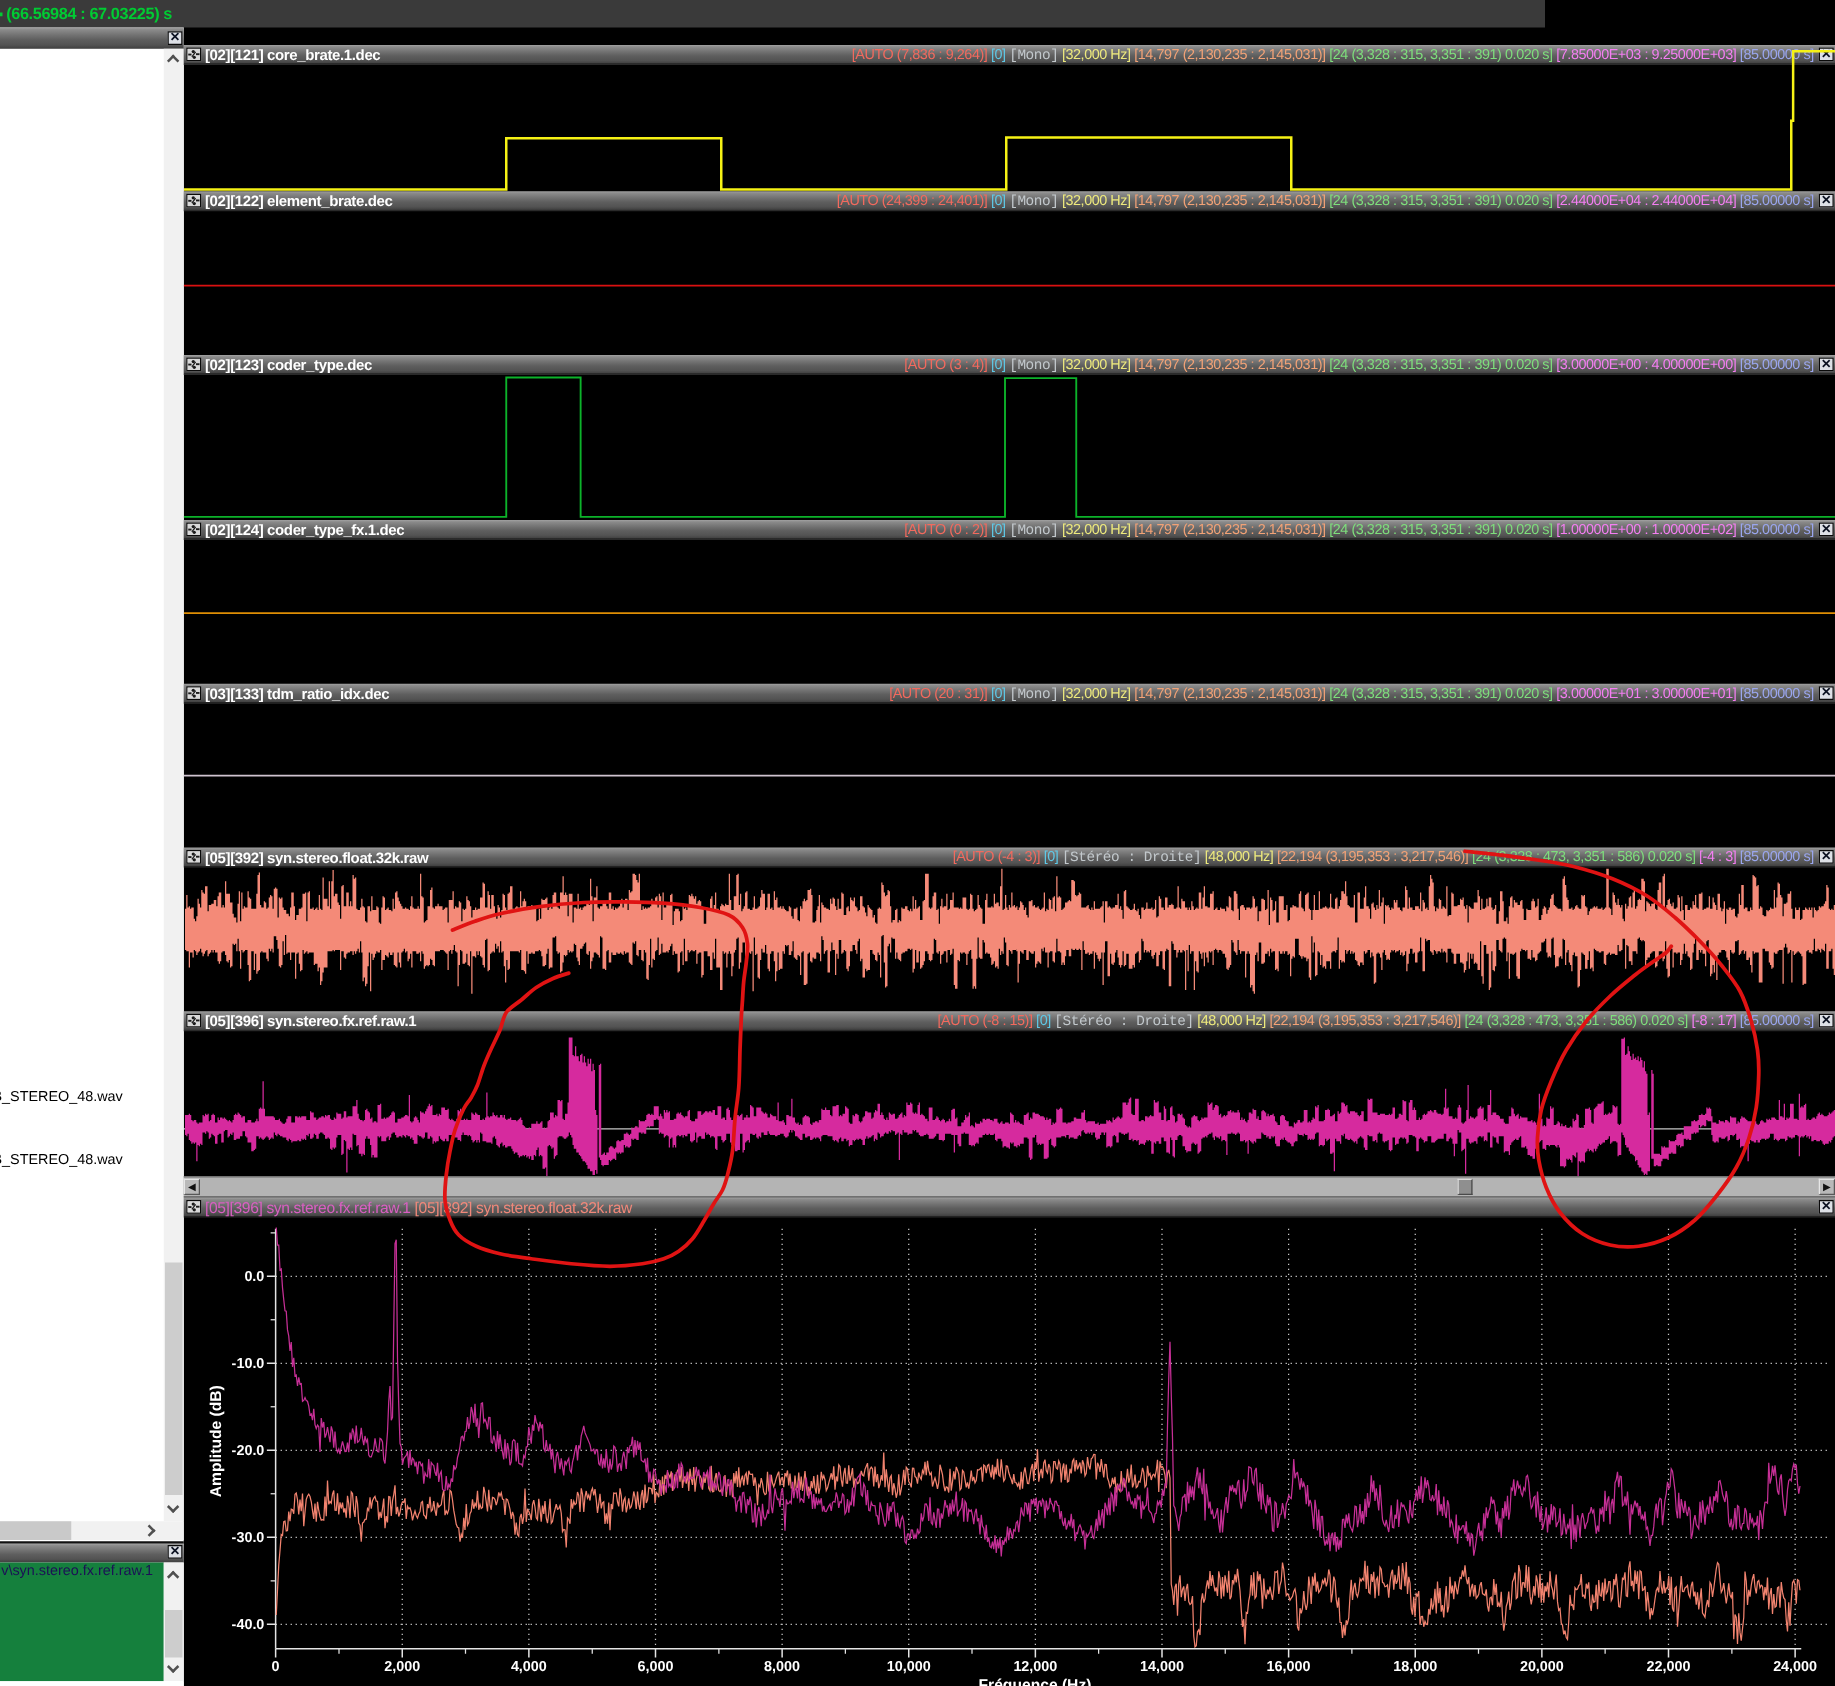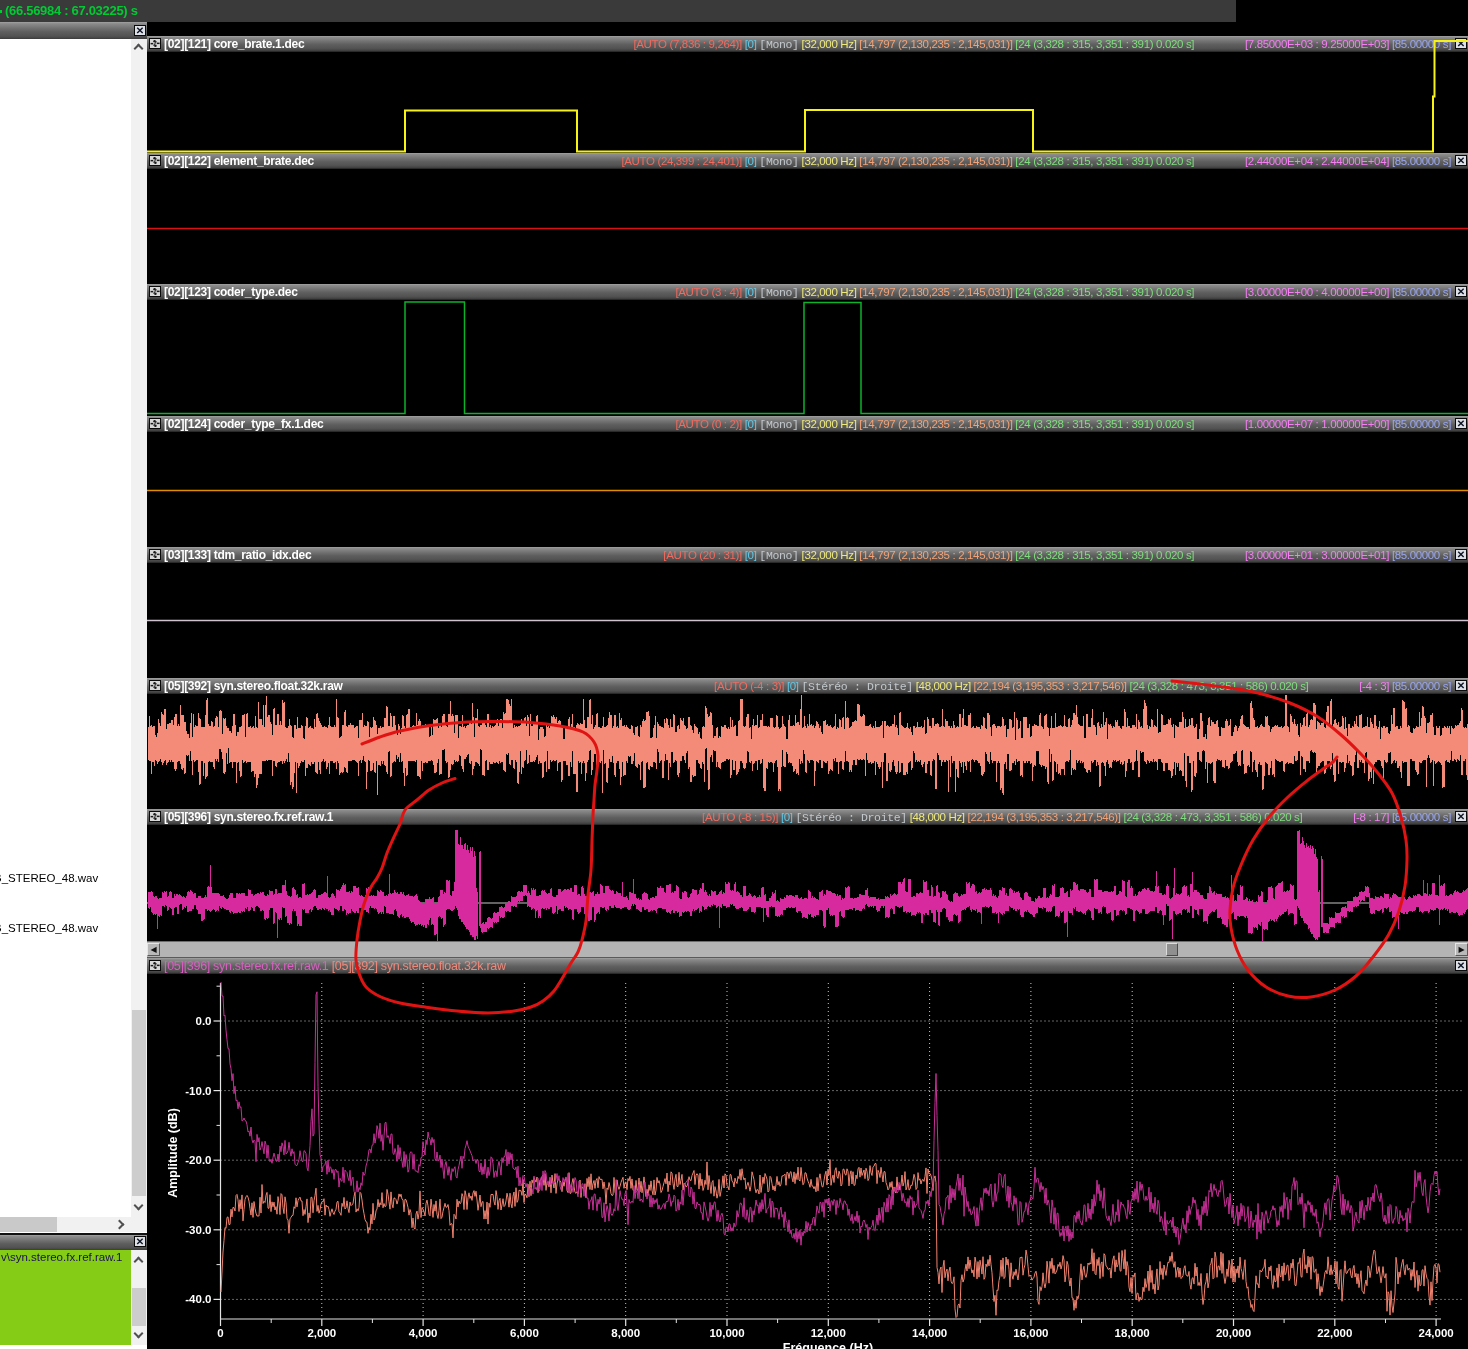--- a/index.html
+++ b/index.html
@@ -2,21 +2,21 @@
 <html><head><meta charset="utf-8"><style>
 *{margin:0;padding:0;box-sizing:border-box;}
 html,body{width:1468px;height:1349px;overflow:hidden;background:#000;font-family:"Liberation Sans",sans-serif;}
 .abs{position:absolute;}
 #topbar{position:absolute;left:0;top:0;width:1236px;height:22px;background:#3a3a3a;color:#00cb33;font-weight:bold;font-size:13px;line-height:21px;padding-left:5px;letter-spacing:-0.3px;}
 .tbar{position:absolute;left:147px;width:1321px;height:16px;background:linear-gradient(180deg,#a2a2a2 0%,#8b8b8b 10%,#707070 38%,#5e5e5e 58%,#535353 82%,#434343 96%,#353535 100%);border-bottom:1px solid #2a2a2a;}
 .tbar .nm{position:absolute;left:17px;top:1px;font-weight:bold;font-size:12px;letter-spacing:-0.3px;color:#fff;white-space:pre;}
 .tbar .rt{position:absolute;right:17px;top:2px;font-size:11.5px;letter-spacing:-0.35px;white-space:pre;}
 .ticon{position:absolute;left:2px;top:2px;width:12px;height:11px;background:#d4d4d4;border:1px solid #0a0a0a;}
 .xbtn{position:absolute;right:1px;top:2px;width:12px;height:11px;background:#dde0e6;border:1px solid #0a0a0a;color:#0a1020;font-weight:bold;font-size:10px;line-height:9px;text-align:center;}
-.cA{color:#f26a5e;}.cZ{color:#5fc8e6;}.cM{color:#c2c8cc;font-family:Liberation Mono, monospace;}.cH{color:#ede97d;}.cP{color:#f2a276;}.cG{color:#7ede7c;}.cR{color:#f47ef2;margin-left:48px;}.cS{color:#9aa6ee;}
+.cA{color:#f26a5e;}.cZ{color:#5fc8e6;}.cM{color:#c2c8cc;font-family:Liberation Mono, monospace;}.cH{color:#ede97d;}.cP{color:#f2a276;}.cG{color:#7ede7c;}.cR{color:#f47ef2;}.cS{color:#9aa6ee;}
 #lpanel{position:absolute;left:0;top:22px;width:147px;height:1327px;background:#fff;}
 .lbar{position:absolute;left:0;width:147px;background:linear-gradient(180deg,#a2a2a2 0%,#8b8b8b 10%,#707070 38%,#5e5e5e 58%,#535353 82%,#434343 96%,#353535 100%);}
 .vscroll{position:absolute;background:#f1f1f1;color:#555;}
 .chev{position:absolute;width:7px;height:7px;border:solid #505050;border-width:0 2px 2px 0;transform:rotate(45deg);}.chevu{transform:rotate(-135deg);}
 .wavlbl{position:absolute;left:-6px;font-size:11.5px;color:#000;white-space:pre;}
 #hsb{position:absolute;left:147px;top:941px;width:1321px;height:17px;background:#b4b4b4;border-top:1px solid #6d6d6d;border-bottom:1px solid #5a5a5a;}
 .sbtn{position:absolute;top:1px;width:13px;height:13px;background:#b9b9b9;border-top:1px solid #e6e6e6;border-left:1px solid #e6e6e6;border-right:1px solid #585858;border-bottom:1px solid #585858;font-size:8px;line-height:12px;text-align:center;color:#111;}
 svg{position:absolute;display:block;}
 text{font-family:"Liberation Sans",sans-serif;}
 </style></head>
@@ -35,21 +35,21 @@
   <div class="wavlbl" style="top:850px;">B_STEREO_48.wav</div>
   <div class="wavlbl" style="top:900px;">B_STEREO_48.wav</div>
   <div style="position:absolute;left:0;top:1195px;width:147px;height:15px;background:#f1f1f1;">
     <div style="position:absolute;left:0;top:0;width:57px;height:15px;background:#c9c9c9;"></div>
     <div class="chev" style="left:116px;top:4px;transform:rotate(-45deg);"></div>
   </div>
   <div style="position:absolute;left:0;top:1211px;width:147px;height:2px;background:#111;"></div>
   <div class="lbar" style="top:1213px;height:15px;">
       <div class="xbtn" style="right:1px;top:1px;">✕</div>
     </div>
-  <div style="position:absolute;left:0;top:1228px;width:131px;height:95px;background:#84cc16;color:#1c1056;font-size:11.5px;">
+  <div style="position:absolute;left:0;top:1228px;width:131px;height:95px;background:#15803d;color:#1c1056;font-size:11.5px;">
     <div style="padding:1px 0 0 1px;white-space:pre;">v\syn.stereo.fx.ref.raw.1</div>
   </div>
   <div class="vscroll" style="left:131px;top:1228px;width:16px;height:95px;">
     <div class="chev chevu" style="top:8px;left:4px;"></div>
     <div class="chev" style="top:80px;left:4px;"></div>
     <div style="position:absolute;left:1px;top:38px;width:14px;height:38px;background:#cdcdcd;"></div>
   </div>
   <div style="position:absolute;left:0;top:1323px;width:147px;height:4px;background:#fff;"></div>
 </div>
 
@@ -103,21 +103,21 @@
       <svg width="10" height="9" viewBox="0 0 10 9">
         <rect x="0" y="0" width="10" height="9" fill="#d8d8d8"></rect>
         <circle cx="4.6" cy="2.2" r="1.3" fill="#1a1a1a"></circle>
         <circle cx="5.4" cy="6.8" r="1.3" fill="#1a1a1a"></circle>
         <rect x="0.6" y="3.9" width="2.6" height="1.5" fill="#1a1a1a"></rect>
         <rect x="6.8" y="3.6" width="2.8" height="1.5" fill="#1a1a1a"></rect>
         <path d="M3.5 6.5 L6.5 2.5" stroke="#1a1a1a" stroke-width="1"></path>
       </svg>
     </span>
     <span class="nm">[02][124] coder_type_fx.1.dec</span>
-    <span class="rt"><span class="cA">[AUTO (0 : 2)]</span> <span class="cZ">[0]</span> <span class="cM">[Mono]</span> <span class="cH">[32,000 Hz]</span> <span class="cP">[14,797 (2,130,235 : 2,145,031)]</span> <span class="cG">[24 (3,328 : 315, 3,351 : 391) 0.020 s]</span> <span class="cR">[1.00000E+07 : 1.00000E+00]</span> <span class="cS">[85.00000 s]</span></span>
+    <span class="rt"><span class="cA">[AUTO (0 : 2)]</span> <span class="cZ">[0]</span> <span class="cM">[Mono]</span> <span class="cH">[32,000 Hz]</span> <span class="cP">[14,797 (2,130,235 : 2,145,031)]</span> <span class="cG">[24 (3,328 : 315, 3,351 : 391) 0.020 s]</span> <span class="cR">[1.00000E+00 : 1.00000E+02]</span> <span class="cS">[85.00000 s]</span></span>
     <div class="xbtn">✕</div>
   </div>
 <div class="tbar" style="top:547px;">
     <span class="ticon">
       <svg width="10" height="9" viewBox="0 0 10 9">
         <rect x="0" y="0" width="10" height="9" fill="#d8d8d8"></rect>
         <circle cx="4.6" cy="2.2" r="1.3" fill="#1a1a1a"></circle>
         <circle cx="5.4" cy="6.8" r="1.3" fill="#1a1a1a"></circle>
         <rect x="0.6" y="3.9" width="2.6" height="1.5" fill="#1a1a1a"></rect>
         <rect x="6.8" y="3.6" width="2.8" height="1.5" fill="#1a1a1a"></rect>

